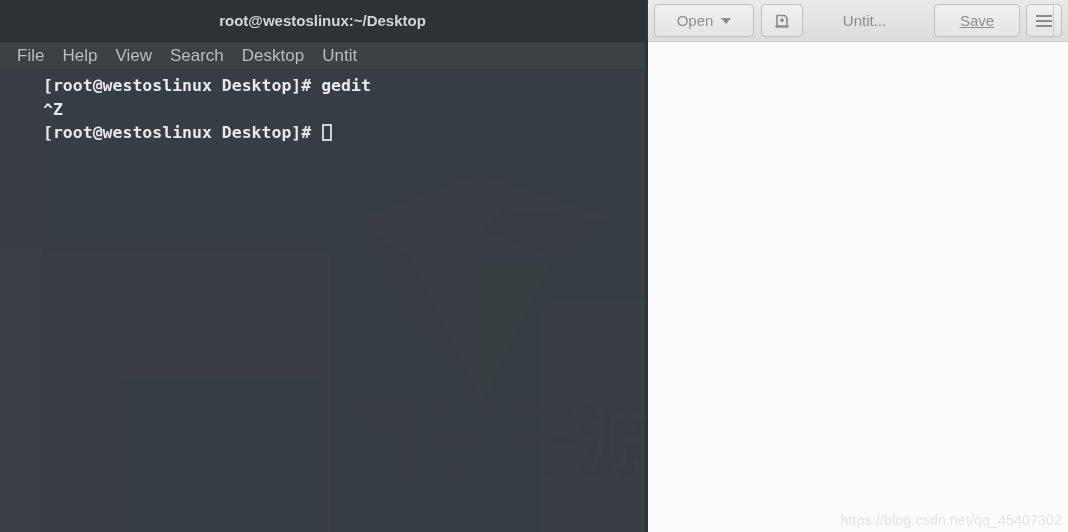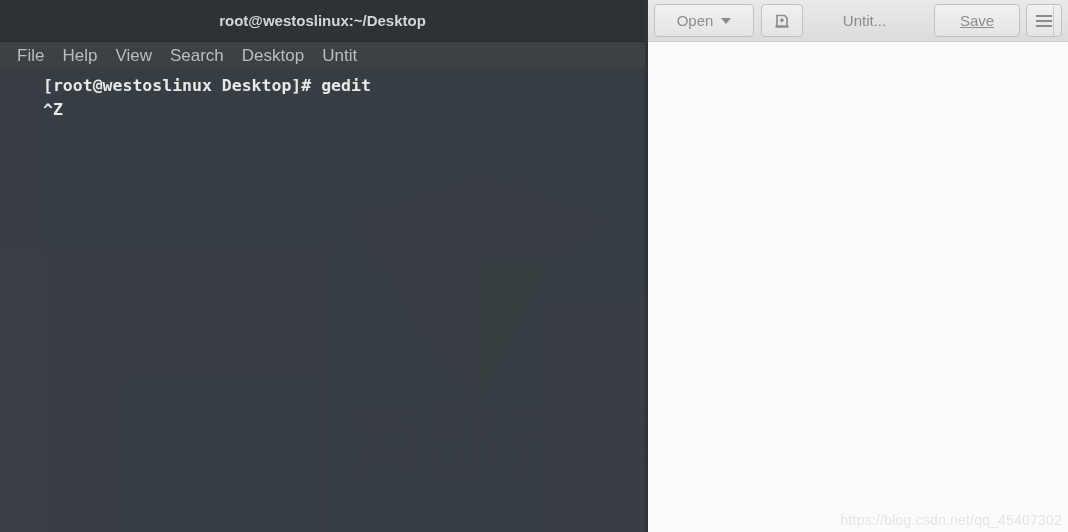--- a/index.html
+++ b/index.html
@@ -244,20 +244,21 @@
       <div class="menu-item">Help</div>
       <div class="menu-item">View</div>
       <div class="menu-item">Search</div>
       <div class="menu-item">Desktop</div>
       <div class="menu-item">Untit</div>
     </div>
 
     <div id="terminal-body">
       <div class="term-line">[root@westoslinux Desktop]# gedit</div>
       <div class="term-line">^Z</div>
+      <div class="term-line"><span>[root@westoslinux Desktop]# </span><span class="term-cursor"></span></div>
     </div>
 
   </div>
 
   <div id="gedit-window">
 
     <div id="gedit-headerbar">
 
       <div class="hb-btn" id="open-button">
         <span>Open</span>

